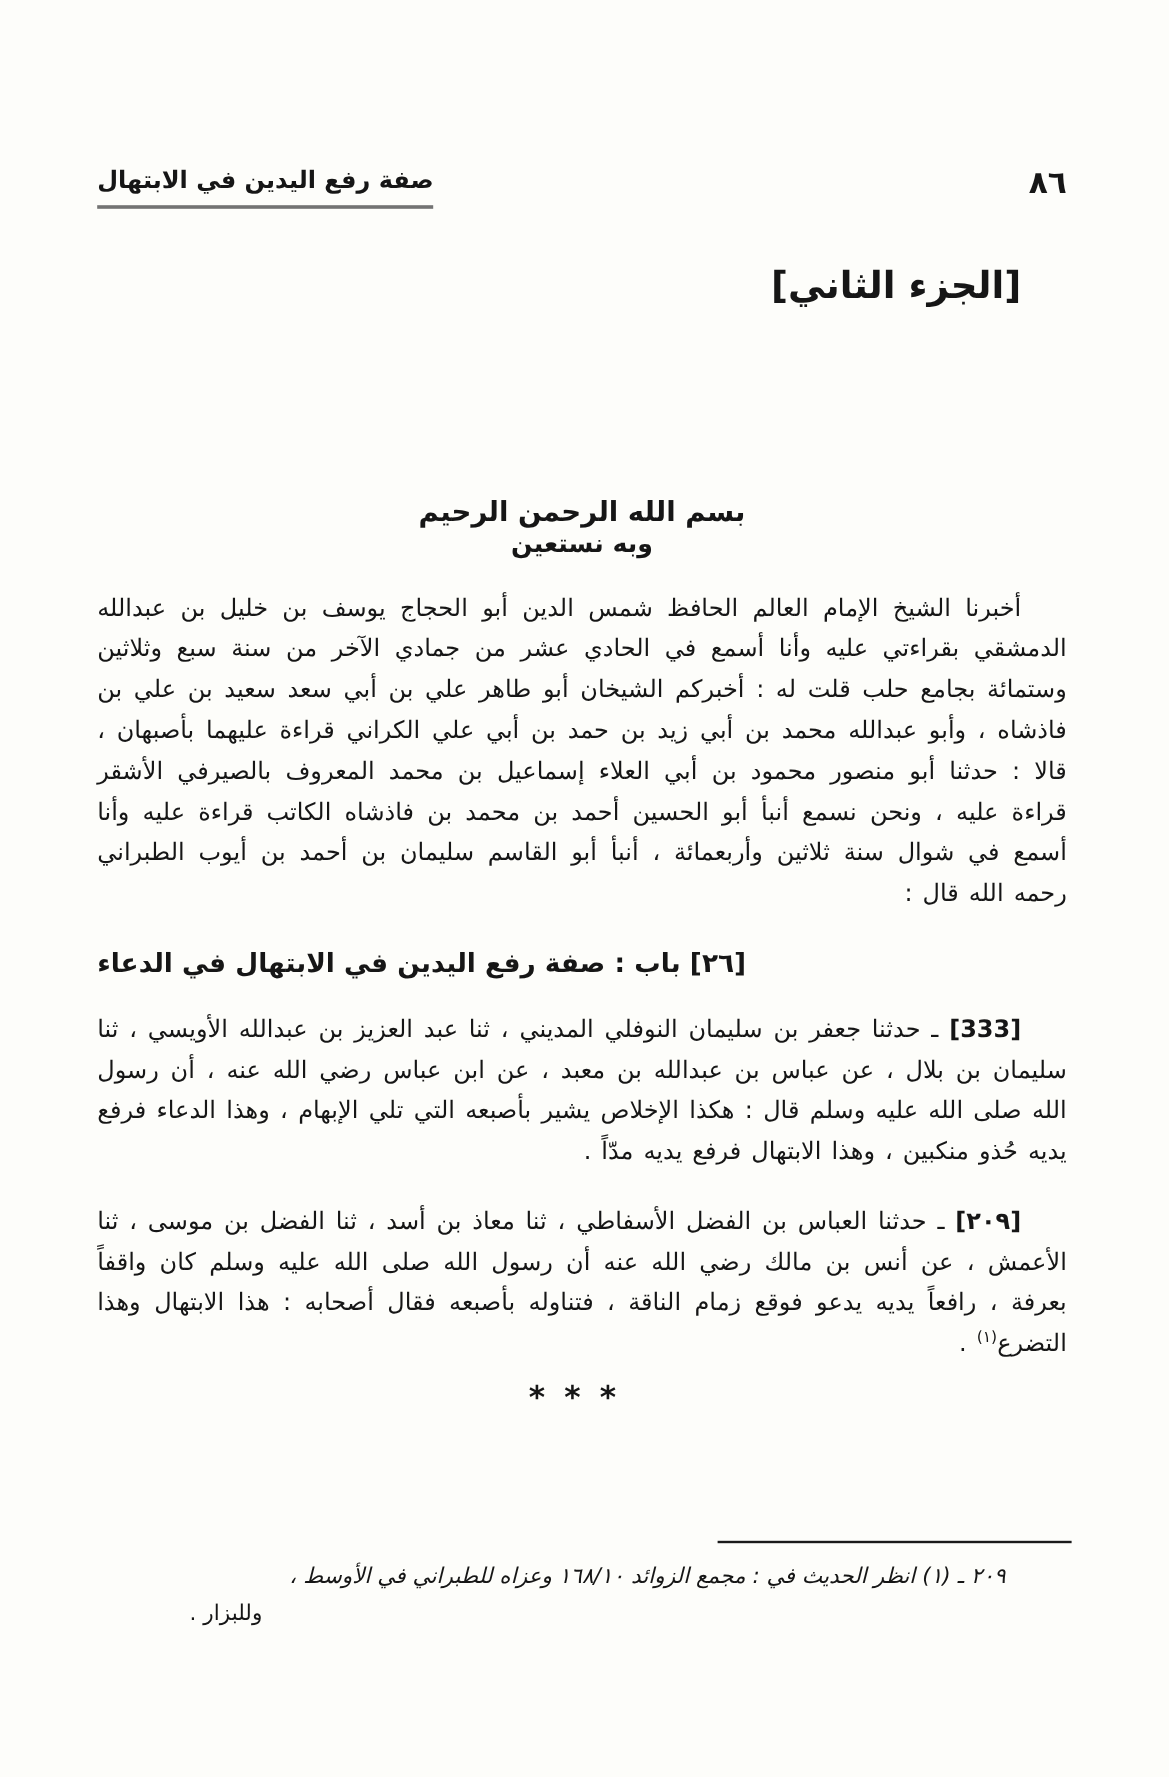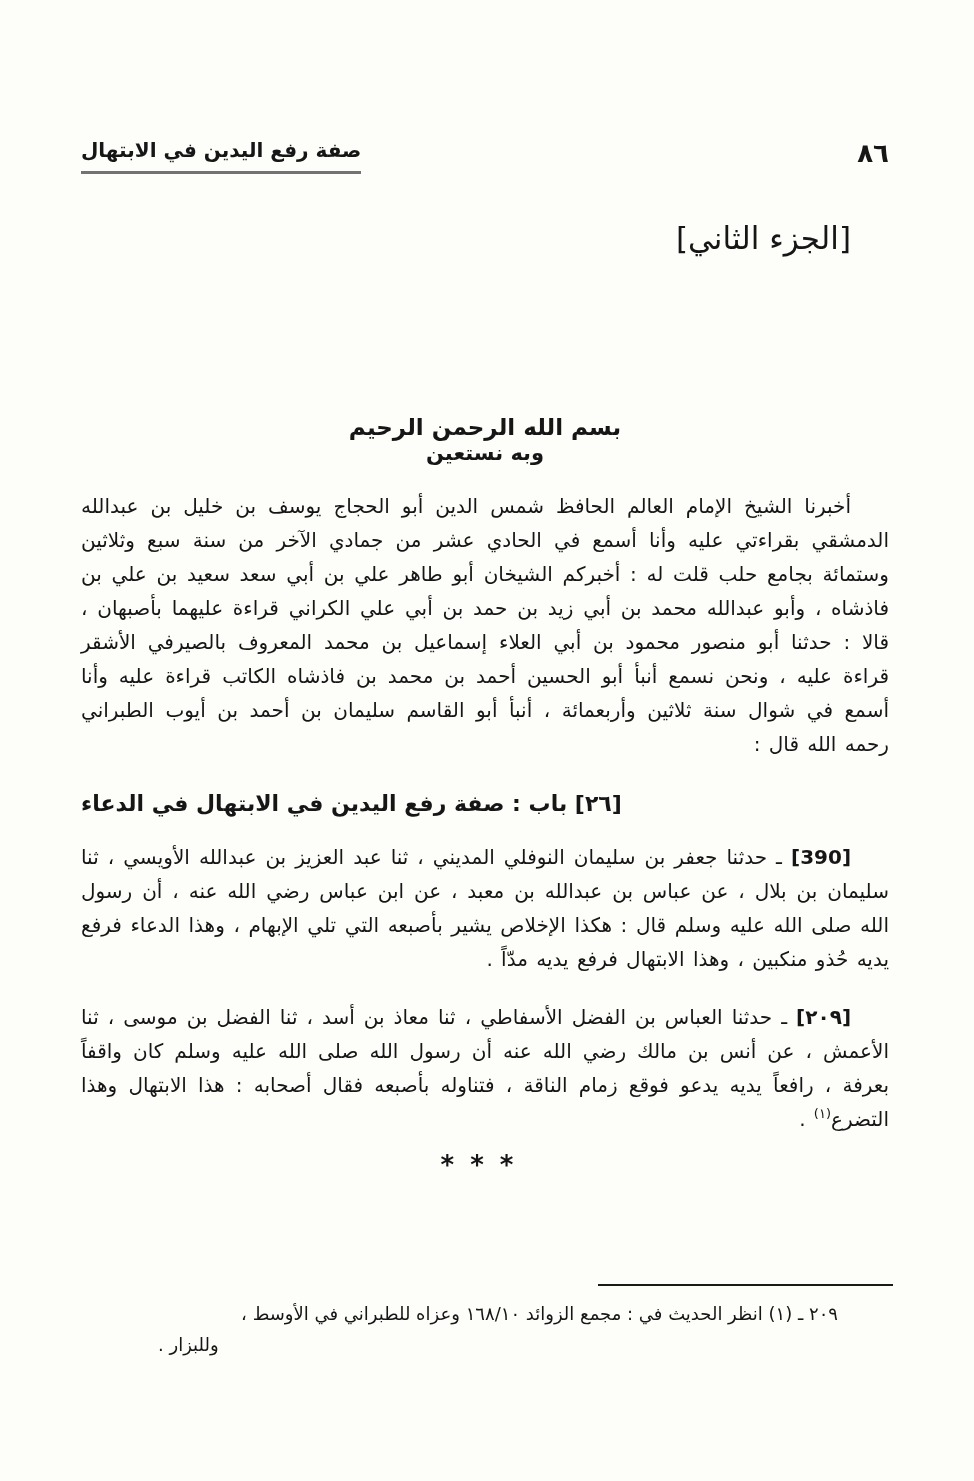--- a/index.html
+++ b/index.html
@@ -33,21 +33,21 @@
     letter-spacing: 0.5px;
   }
   .page-number {
     font-size: 26px;
     margin-left: 48px;
   }
   .part-title {
     margin: 46px 38px 0 0;
     text-align: right;
     font-size: 31px;
-    font-weight: 400;
+    font-weight: 700;
   }
   .basmala {
     margin-top: 158px;
     text-align: center;
     font-size: 23px;
     font-weight: 700;
   }
   .opening {
     margin-top: 1px;
     text-align: center;
@@ -92,20 +92,21 @@
     position: absolute;
     top: 1298px;
     right: 136px;
     left: 158px;
     font-size: 18px;
     line-height: 31px;
   }
   .fline1 {
     display: block;
     white-space: nowrap;
+    font-style: italic;
   }
   .fline2 {
     display: block;
     text-align: left;
   }
 </style>
 </head>
 <body>
 
 <div class="page" dir="rtl" lang="ar">
@@ -118,21 +119,21 @@
   <div class="part-title">[الجزء الثاني]</div>
 
   <div class="basmala">بسم الله الرحمن الرحيم</div>
 
   <div class="opening">وبه نستعين</div>
 
   <p class="isnad">أخبرنا الشيخ الإمام العالم الحافظ شمس الدين أبو الحجاج يوسف بن خليل بن عبدالله الدمشقي بقراءتي عليه وأنا أسمع في الحادي عشر من جمادي الآخر من سنة سبع وثلاثين وستمائة بجامع حلب قلت له : أخبركم الشيخان أبو طاهر علي بن أبي سعد سعيد بن علي بن فاذشاه ، وأبو عبدالله محمد بن أبي زيد بن حمد بن أبي علي الكراني قراءة عليهما بأصبهان ، قالا : حدثنا أبو منصور محمود بن أبي العلاء إسماعيل بن محمد المعروف بالصيرفي الأشقر قراءة عليه ، ونحن نسمع أنبأ أبو الحسين أحمد بن محمد بن فاذشاه الكاتب قراءة عليه وأنا أسمع في شوال سنة ثلاثين وأربعمائة ، أنبأ أبو القاسم سليمان بن أحمد بن أيوب الطبراني رحمه الله قال :</p>
 
   <h2 class="chapter">[٢٦] باب : صفة رفع اليدين في الابتهال في الدعاء</h2>
 
-  <p class="hadith"><b class="hnum">[390]</b> <span>ـ حدثنا جعفر بن سليمان النوفلي المديني ، ثنا عبد العزيز بن عبدالله الأويسي ، ثنا سليمان بن بلال ، عن عباس بن عبدالله بن معبد ، عن ابن عباس رضي الله عنه ، أن رسول الله صلى الله عليه وسلم قال : هكذا الإخلاص يشير بأصبعه التي تلي الإبهام ، وهذا الدعاء فرفع يديه حُذو منكبين ، وهذا الابتهال فرفع يديه مدّاً .</span></p>
+  <p class="hadith"><b class="hnum">[333]</b> <span>ـ حدثنا جعفر بن سليمان النوفلي المديني ، ثنا عبد العزيز بن عبدالله الأويسي ، ثنا سليمان بن بلال ، عن عباس بن عبدالله بن معبد ، عن ابن عباس رضي الله عنه ، أن رسول الله صلى الله عليه وسلم قال : هكذا الإخلاص يشير بأصبعه التي تلي الإبهام ، وهذا الدعاء فرفع يديه حُذو منكبين ، وهذا الابتهال فرفع يديه مدّاً .</span></p>
 
   <p class="hadith"><b class="hnum">[٢٠٩]</b> <span>ـ حدثنا العباس بن الفضل الأسفاطي ، ثنا معاذ بن أسد ، ثنا الفضل بن موسى ، ثنا الأعمش ، عن أنس بن مالك رضي الله عنه أن رسول الله صلى الله عليه وسلم كان واقفاً بعرفة ، رافعاً يديه يدعو فوقع زمام الناقة ، فتناوله بأصبعه فقال أصحابه : هذا الابتهال وهذا التضرع</span><sup class="fnref">(١)</sup><span> .</span></p>
 
   <div class="separator">***</div>
 
   <div class="footnote-rule"></div>
 
   <div class="footnote">
     <span class="fline1">٢٠٩ ـ (١) انظر الحديث في : مجمع الزوائد ١٦٨/١٠ وعزاه للطبراني في الأوسط ،</span>
     <span class="fline2">وللبزار .</span>

